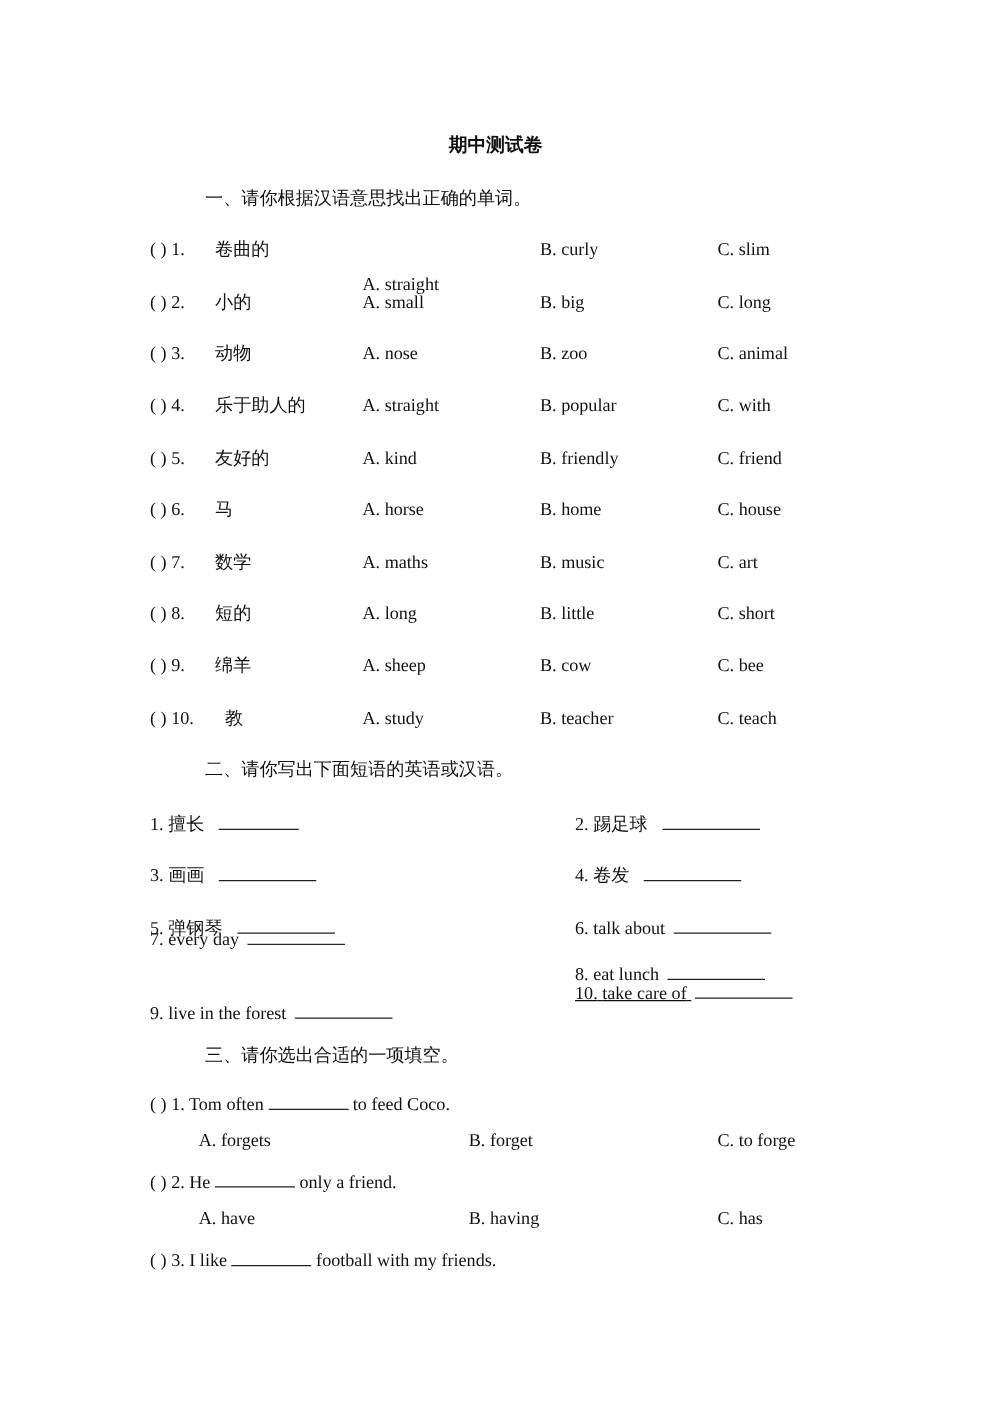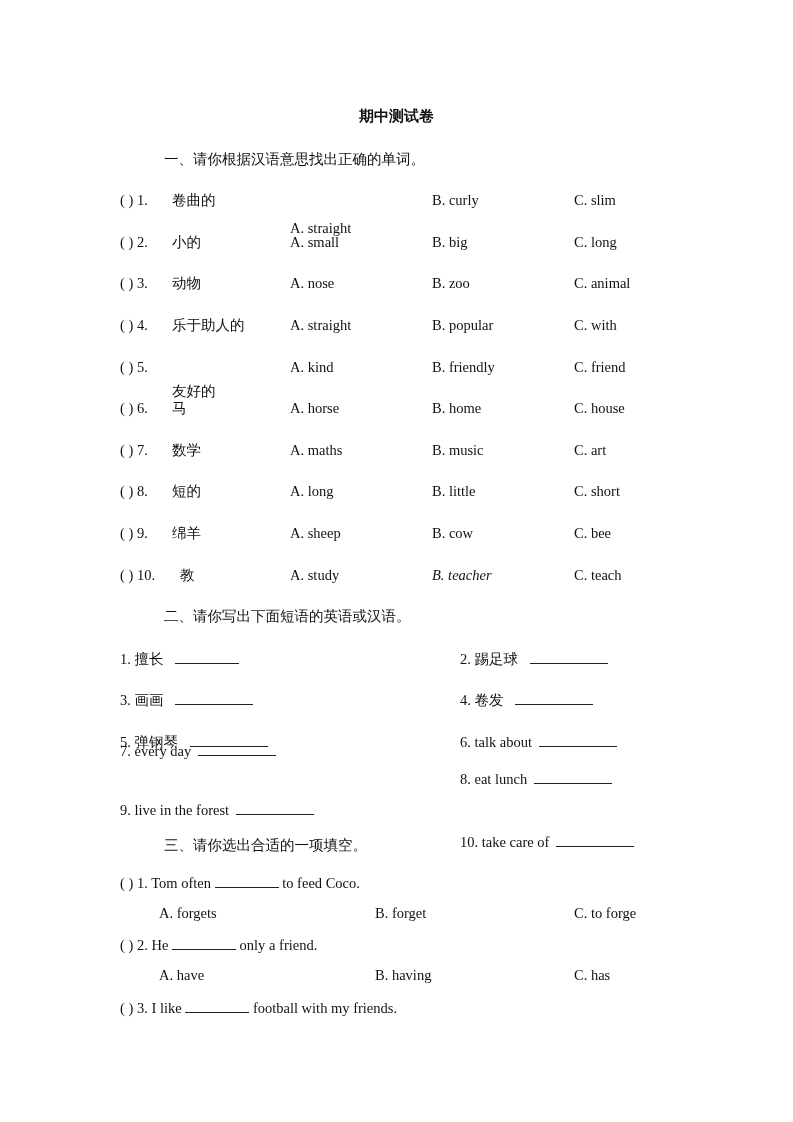--- a/index.html
+++ b/index.html
@@ -50,21 +50,21 @@
   </div>
   <div>
     <span class="abs" style="left:120px;top:316px;">( ) 4.</span>
     <span class="abs cn" style="left:172px;top:316px;">乐于助人的</span>
     <span class="abs" style="left:290px;top:316px;">A. straight</span>
     <span class="abs" style="left:432px;top:316px;">B. popular</span>
     <span class="abs" style="left:574px;top:316px;">C. with</span>
   </div>
   <div>
     <span class="abs" style="left:120px;top:358px;">( ) 5.</span>
-    <span class="abs cn" style="left:172px;top:358px;margin-top:24px;">友好的</span>
+    <span class="abs cn" style="left:172px;top:358px;">友好的</span>
     <span class="abs" style="left:290px;top:358px;">A. kind</span>
     <span class="abs" style="left:432px;top:358px;">B. friendly</span>
     <span class="abs" style="left:574px;top:358px;">C. friend</span>
   </div>
   <div>
     <span class="abs" style="left:120px;top:399px;">( ) 6.</span>
     <span class="abs cn" style="left:172px;top:399px;">马</span>
     <span class="abs" style="left:290px;top:399px;">A. horse</span>
     <span class="abs" style="left:432px;top:399px;">B. home</span>
     <span class="abs" style="left:574px;top:399px;">C. house</span>
@@ -87,21 +87,21 @@
     <span class="abs" style="left:120px;top:524px;">( ) 9.</span>
     <span class="abs cn" style="left:172px;top:524px;">绵羊</span>
     <span class="abs" style="left:290px;top:524px;">A. sheep</span>
     <span class="abs" style="left:432px;top:524px;">B. cow</span>
     <span class="abs" style="left:574px;top:524px;">C. bee</span>
   </div>
   <div>
     <span class="abs" style="left:120px;top:566px;">( ) 10.</span>
     <span class="abs cn" style="left:180px;top:566px;">教</span>
     <span class="abs" style="left:290px;top:566px;">A. study</span>
-    <span class="abs" style="left:432px;top:566px;font-style:italic;">B. teacher</span>
+    <span class="abs" style="left:432px;top:566px;">B. teacher</span>
     <span class="abs" style="left:574px;top:566px;">C. teach</span>
   </div>
 </div>
 
 <div class="abs section" style="top:607px;">二、请你写出下面短语的英语或汉语。</div>
 
 <div>
   <div class="abs" style="left:120px;top:649px;">
     <span>1.</span>
     <span class="cn">擅长</span>
@@ -140,21 +140,21 @@
   <div class="abs" style="left:460px;top:769px;">
     <span>8.</span>
     <span>eat lunch</span>
     <span class="blank b78" style="margin-left:3px;"></span>
   </div>
   <div class="abs" style="left:120px;top:800px;">
     <span>9.</span>
     <span>live in the forest</span>
     <span class="blank b78" style="margin-left:3px;"></span>
   </div>
-  <div class="abs" style="left:460px;top:832px;">
+  <div class="abs" style="left:460px;top:784px;text-decoration:underline;">
     <span>10.</span>
     <span>take care of</span>
     <span class="blank b78" style="margin-left:3px;"></span>
   </div>
 </div>
 
 <div class="abs section" style="top:836px;">三、请你选出合适的一项填空。</div>
 
 <div>
   <div class="abs" style="left:120px;top:873px;">

